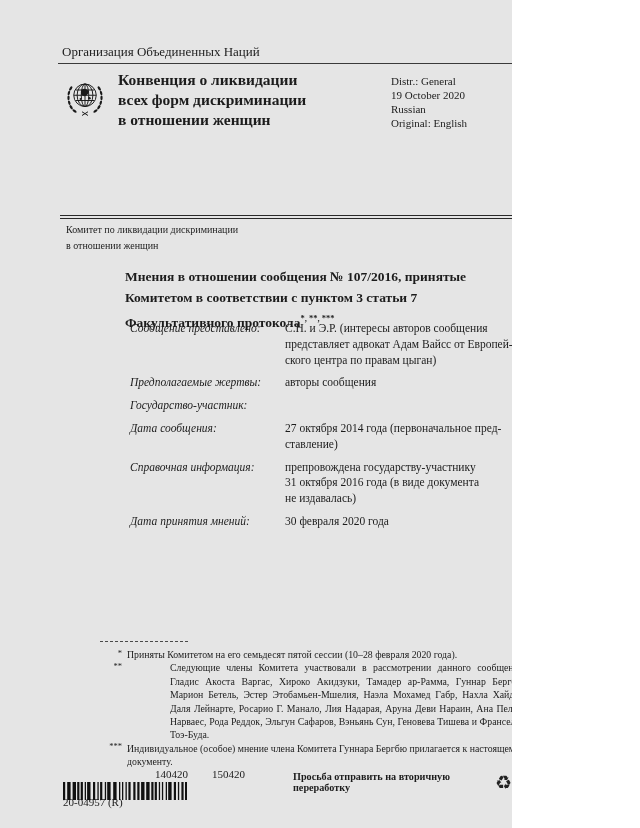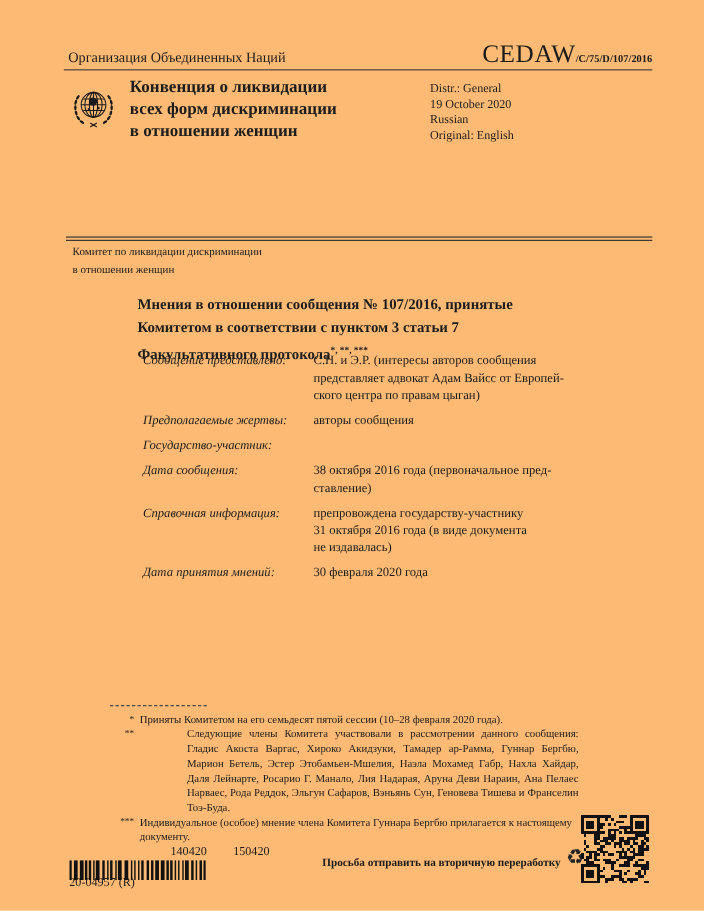--- a/index.html
+++ b/index.html
@@ -1,16 +1,16 @@
 <!DOCTYPE html>
 <html><head>
 <meta charset="utf-8">
 <style>
   html,body{margin:0;padding:0;background:#fff;}
-  #page{position:relative;width:640px;height:828px;background:#fdba74;overflow:hidden;
+  #page{position:relative;width:512px;height:828px;background:#e5e5e5;overflow:hidden;
         font-family:"Liberation Serif","DejaVu Serif",serif;color:#1c1c1c;}
 
   .org-name{position:absolute;left:62px;top:44px;font-size:13px;}
   .doc-symbol{position:absolute;top:36px;right:47px;display:flex;align-items:baseline;}
   .doc-symbol .main{font-size:23px;letter-spacing:.5px;}
   .doc-symbol .sub{font-size:9.5px;font-weight:bold;}
   .rule-top{position:absolute;left:58px;top:63px;width:535px;border-top:1.4px solid #3a3a3a;}
 
   .emblem{position:absolute;left:61px;top:74px;width:48px;height:50px;}
   .conv-title{position:absolute;left:118px;top:70px;font-weight:bold;font-size:15.5px;
@@ -52,24 +52,20 @@
                  margin-left:5px;line-height:1;position:relative;top:-1px;color:#222;}
   .qr{position:absolute;left:528px;top:741px;width:62px;height:62px;}
 </style>
 </head>
 <body>
 
 <div id="page">
 
   <div class="org-name">Организация Объединенных Наций</div>
 
-  <div class="doc-symbol">
-    <span class="main">CEDAW</span>
-      <span class="sub">/C/75/D/107/2016</span>
-  </div>
 
   <div class="rule-top"></div>
 
   <div class="emblem">
     <svg viewBox="0 0 64 64" width="48" height="50">
       <g fill="none" stroke="#1a1a1a" stroke-width="1.3">
         <circle cx="32" cy="27" r="15"></circle>
         <ellipse cx="32" cy="27" rx="5" ry="15"></ellipse>
         <ellipse cx="32" cy="27" rx="10.5" ry="15"></ellipse>
         <line x1="32" y1="12" x2="32" y2="42"></line>
@@ -134,21 +130,21 @@
     </div>
     <div class="drow">
       <div class="dlabel">Предполагаемые жертвы:</div>
       <div class="dvalue">авторы сообщения</div>
     </div>
     <div class="drow">
       <div class="dlabel">Государство-участник:</div>
     </div>
     <div class="drow">
       <div class="dlabel">Дата сообщения:</div>
-      <div class="dvalue">38 октября 2016 года (первоначальное пред-
+      <div class="dvalue">27 октября 2014 года (первоначальное пред-
 ставление)</div>
     </div>
     <div class="drow">
       <div class="dlabel">Справочная информация:</div>
       <div class="dvalue">препровождена государству-участнику
 31 октября 2016 года (в виде документа
 не издавалась)</div>
     </div>
     <div class="drow">
       <div class="dlabel">Дата принятия мнений:</div>

